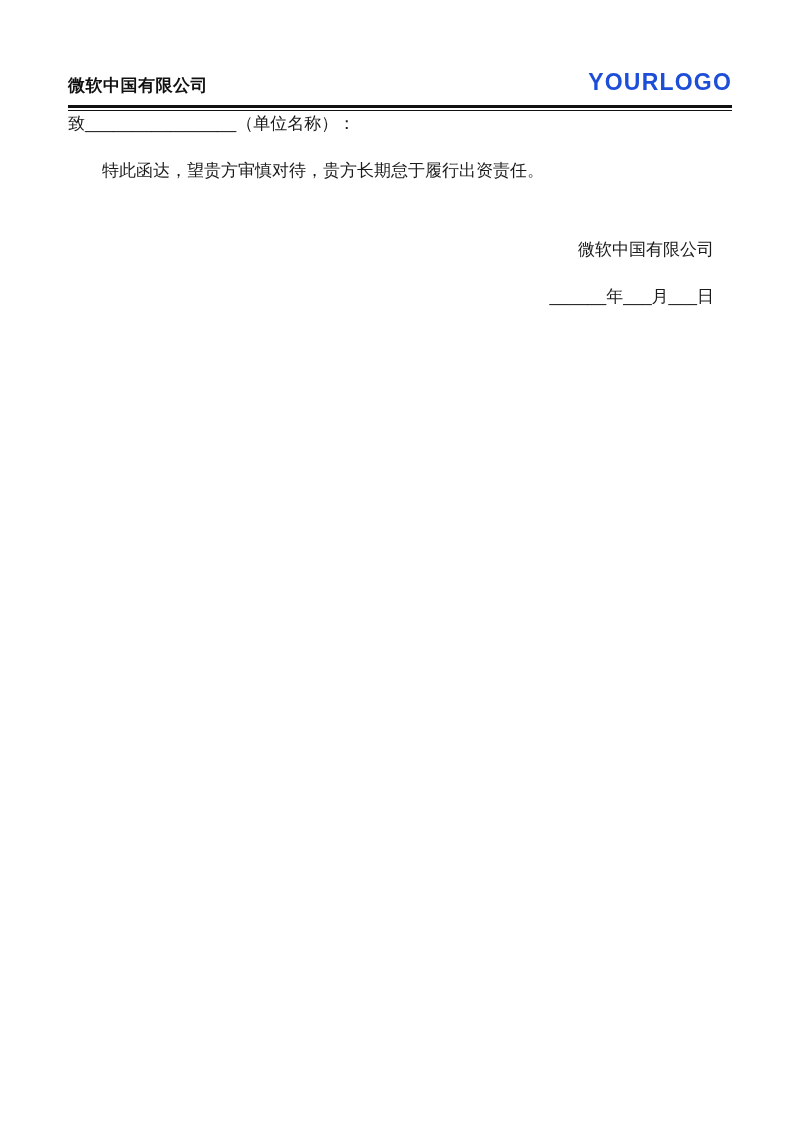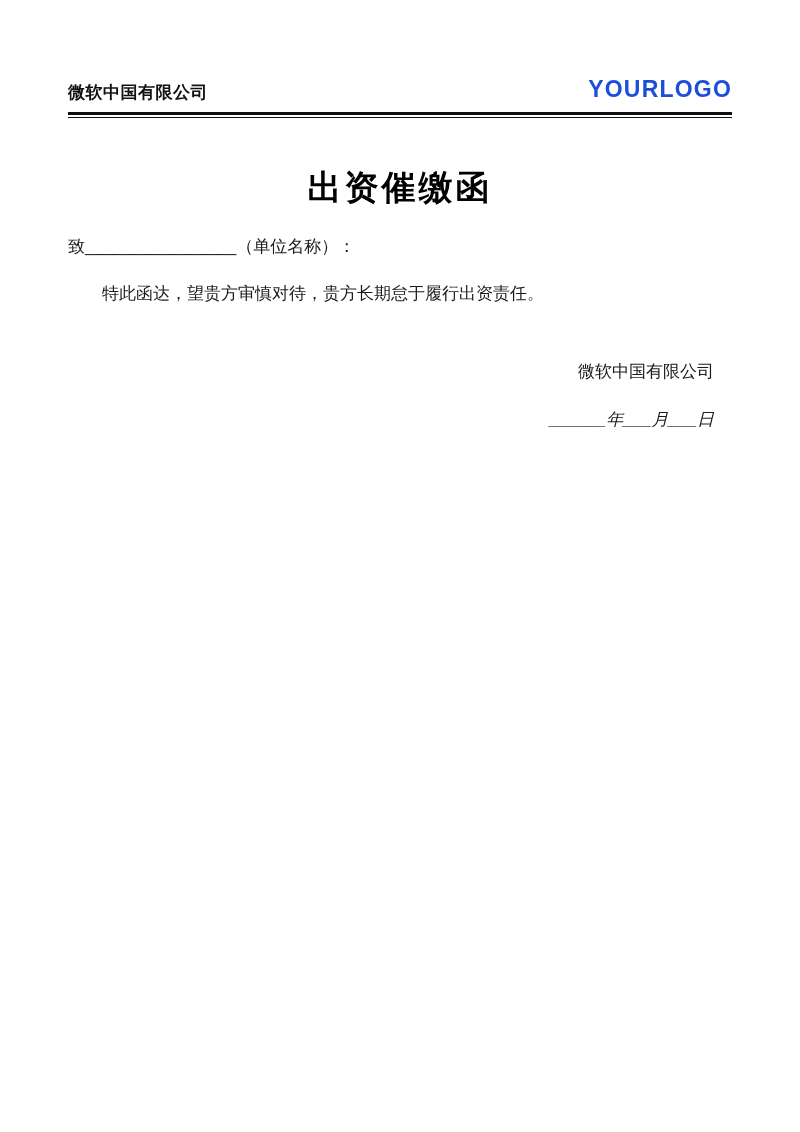--- a/index.html
+++ b/index.html
@@ -13,21 +13,21 @@
     font-family: "Liberation Sans", "DejaVu Sans", sans-serif;
     color: #1a1a1a;
     -webkit-font-smoothing: antialiased;
   }
   .page {
     position: relative;
     width: 800px;
     height: 881px;
     background: #ffffff;
     box-sizing: border-box;
-    padding: 14px 68px;
+    padding: 7px 68px;
   }
 
   
   .letterhead {
     padding-top: 62px;
     display: flex;
     align-items: flex-end;
     justify-content: space-between;
   }
   .letterhead-company {
@@ -95,35 +95,33 @@
   }
   .signature-company {
     font-size: 17px;
     line-height: 1.5;
   }
   .signature-date {
     font-size: 17px;
     line-height: 1.5;
     margin-top: 22px;
     white-space: pre;
-    font-style: italic;
   }
 </style>
 </head>
 <body>
 
 <div class="page">
 
   <div class="letterhead">
     <div class="letterhead-company">微软中国有限公司</div>
     <div class="letterhead-logo">YOURLOGO</div>
   </div>
   <div class="letterhead-rule"></div>
 
-  <h1 class="doc-title">出资催缴函</h1>
 
   <div class="body-block">
 
     <div class="salutation">致________________（单位名称）：</div>
 
 
 
 
     <p class="para">特此函达，望贵方审慎对待，贵方长期怠于履行出资责任。</p>
   </div>

